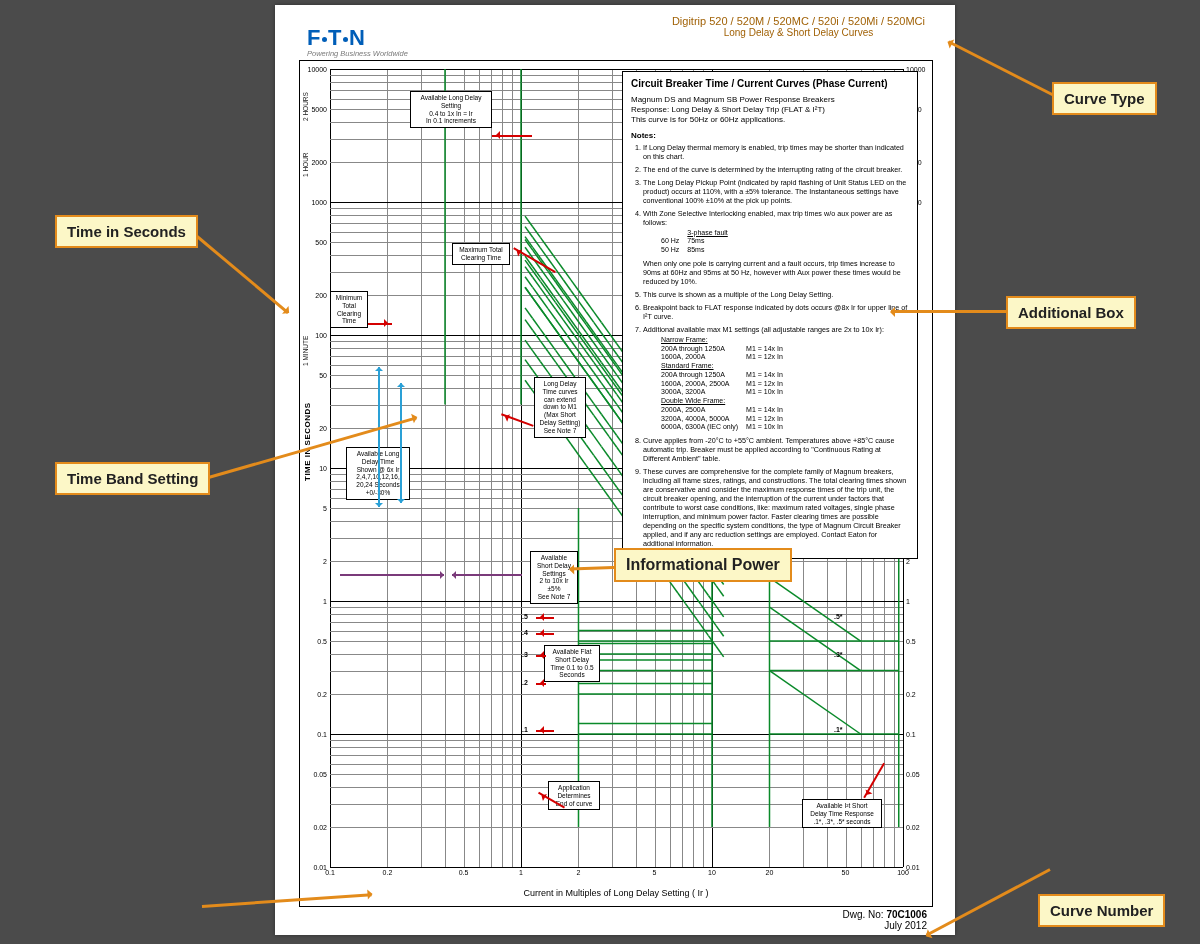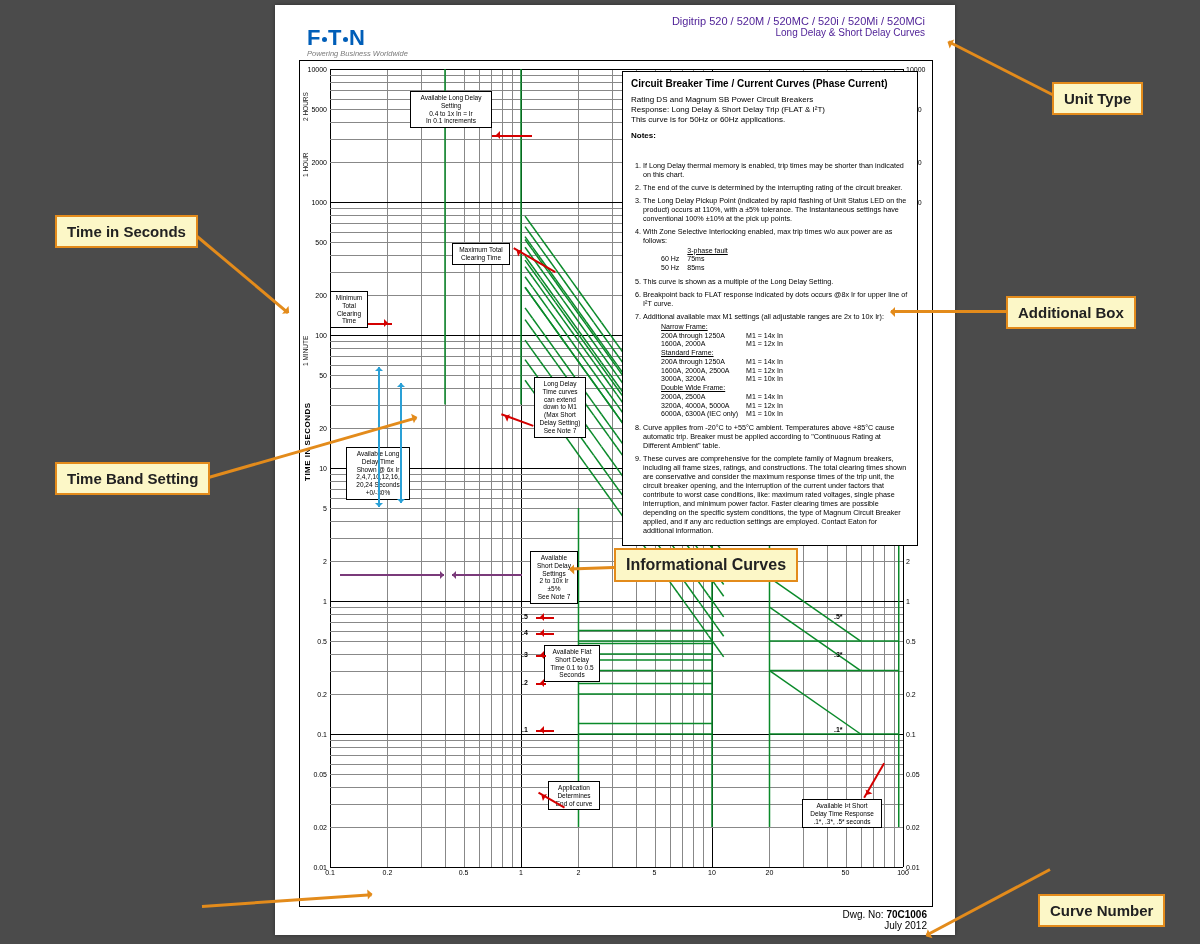--- a/index.html
+++ b/index.html
@@ -2,39 +2,39 @@
 <html><head>
 <meta charset="utf-8">
 <style>
 body{margin:0;background:#4b4b4b;font-family:Arial,Helvetica,sans-serif;display:flex;justify-content:center;overflow:hidden}
 .stage{position:relative;width:1200px;height:944px}
 .page{position:absolute;left:275px;top:5px;width:680px;height:930px;background:#fff;box-shadow:0 0 4px rgba(0,0,0,.4)}
 .logo{position:absolute;left:32px;top:20px}
 .logo .brand{color:#005eb8;font-weight:bold;font-size:22px;letter-spacing:.5px}
 .logo .brand .bullet{display:inline-block;width:5px;height:5px;background:#005eb8;border-radius:50%;vertical-align:middle;margin:0 1px}
 .logo .tag{color:#7a7a7a;font-size:7.5px;font-style:italic;margin-top:-2px}
-.header-right{position:absolute;right:30px;top:10px;text-align:right;color:#4c1d95}
+.header-right{position:absolute;right:30px;top:10px;text-align:center;color:#a16207}
 .header-right .line1{font-size:11px}
 .header-right .line2{font-size:10px}
 .chart-box{position:absolute;left:24px;top:55px;width:632px;height:845px;border:1px solid #000}
 .chart-area{position:absolute;left:30px;top:8px;width:573px;height:798px}
 .gridline-v,.gridline-h{position:absolute;background:#888}
 .gridline-v{top:0;bottom:0;width:1px}
 .gridline-h{left:0;right:0;height:1px}
 .gridline-v.decade,.gridline-h.decade{background:#000}
 .ytick{position:absolute;right:576px;font-size:7px;color:#000;transform:translateY(-50%)}
 .ytick.r{right:auto;left:576px}
 .xtick{position:absolute;top:800px;font-size:7px;color:#000;transform:translateX(-50%)}
 .axis-y{position:absolute;left:3px;top:420px;transform:rotate(-90deg);transform-origin:left top;font-size:8px;font-weight:bold;letter-spacing:.5px}
 .axis-x{position:absolute;left:0;right:0;text-align:center;top:827px;font-size:9px}
 .yunit{position:absolute;left:2px;font-size:6.5px;transform:rotate(-90deg);transform-origin:left top;color:#222}
 .info{position:absolute;right:14px;top:10px;width:296px;border:1px solid #000;background:#fff;font-size:7.2px;line-height:1.25;padding:6px 8px;box-sizing:border-box}
 .info .title{font-size:10px;font-weight:bold;margin-bottom:4px}
 .info .sub{font-size:8px;margin-bottom:6px}
-.info .nhead{font-weight:bold;font-size:8px;margin:4px 0 20px}
+.info .nhead{font-weight:bold;font-size:8px;margin:4px 0 2px}
 .info ol{margin:0;padding-left:12px}
 .info li{margin-bottom:4px}
 .info table{font-size:7px;margin:2px 0 4px 18px;border-collapse:collapse}
 .info table td{padding:0 8px 0 0}
 .info .u{text-decoration:underline}
 .onchart-box{position:absolute;background:#fff;border:1px solid #000;font-size:6.5px;text-align:center;line-height:1.2;padding:2px;box-sizing:border-box}
 .arrow-red{position:absolute}
 .arrow-red::before{content:"";position:absolute;background:#d40000}
 .arrow-red.h::before{height:1.5px;left:0;right:0;top:50%}
 .arrow-red.h::after{content:"";position:absolute;right:0;top:50%;transform:translateY(-50%);border:4px solid transparent;border-left-color:#d40000}
@@ -632,28 +632,29 @@
             <line x1="568.7452086101699" y1="439.0369894233095" x2="568.7452086101699" y2="757.9630105766905" stroke="#0a8a2a" stroke-width="1.5"></line>
             <line x1="439.49672917182045" y1="665" x2="568.7452086101699" y2="665" stroke="#0a8a2a" stroke-width="1.5"></line>
             <line x1="439.49672917182045" y1="601.5428731222848" x2="530.626888823276" y2="665" stroke="#0a8a2a" stroke-width="1.5"></line>
             <line x1="439.49672917182045" y1="601.5428731222848" x2="568.7452086101699" y2="601.5428731222848" stroke="#0a8a2a" stroke-width="1.5"></line>
             <line x1="439.49672917182045" y1="538.0857462445698" x2="530.626888823276" y2="601.5428731222848" stroke="#0a8a2a" stroke-width="1.5"></line>
             <line x1="439.49672917182045" y1="572.0369894233095" x2="568.7452086101699" y2="572.0369894233095" stroke="#0a8a2a" stroke-width="1.5"></line>
             <line x1="439.49672917182045" y1="508.5798625455944" x2="530.626888823276" y2="572.0369894233095" stroke="#0a8a2a" stroke-width="1.5"></line>
           </svg>
         </div>
       <div class="axis-y">TIME IN SECONDS</div>
+      <div class="axis-x">Current in Multiples of Long Delay Setting ( Ir )</div>
       <div class="yunit" style="top:60px">2 HOURS</div>
       <div class="yunit" style="top:116px">1 HOUR</div>
       <div class="yunit" style="top:305px">1 MINUTE</div>
 
       <div class="info">
         <div class="title">Circuit Breaker Time / Current Curves (Phase Current)</div>
         <div class="sub">
-          <span>Rating DS and Magnum SB Power Circuit Breakers</span><br>
+          <span>Magnum DS and Magnum SB Power Response Breakers</span><br>
           <span>Response: Long Delay &amp; Short Delay Trip (FLAT &amp; I²T)</span><br>
           <span>This curve is for 50Hz or 60Hz applications.</span>
         </div>
         <div class="nhead">Notes:</div>
         <ol>
           <li>If Long Delay thermal memory is enabled, trip times may be shorter than indicated on this chart.</li>
           <li>The end of the curve is determined by the interrupting rating of the circuit breaker.</li>
           <li>The Long Delay Pickup Point (indicated by rapid flashing of Unit Status LED on the product) occurs at 110%, with a ±5% tolerance.  The Instantaneous settings have conventional 100% ±10% at  the pick up points.</li>
           <li>
             <span>With Zone Selective Interlocking enabled, max trip times w/o aux power are as follows:</span>
@@ -666,20 +667,21 @@
               <tr>
                     <td>60 Hz</td>
                     <td>75ms</td>
                   </tr>
               <tr>
                     <td>50 Hz</td>
                     <td>85ms</td>
                   </tr>
             </tbody>
               </table>
+            <span>When only one pole is carrying current and a fault occurs, trip times increase to 90ms at 60Hz and 95ms at 50 Hz, however with Aux power these times would be reduced by 10%.</span>
           </li>
           <li>This curve is shown as a multiple of the Long Delay Setting.</li>
           <li>Breakpoint back to FLAT response indicated by dots occurs @8x Ir for upper line of I²T curve.</li>
           <li>
             <span>Additional available max M1 settings (all adjustable ranges are 2x to 10x Ir):</span>
             <table>
               <tbody>
                   <tr>
                     <td colspan="2" class="u">Narrow Frame:</td>
                   </tr>
@@ -766,31 +768,31 @@
     </div>
 
     <div class="dwg">
       <span>Dwg. No:</span>
       <span class="no">70C1006</span><br>
       <span>July 2012</span>
     </div>
   </div>
 
   <div class="leader" style="left:1060px;top:97px;width:125px;transform:rotate(207deg)"></div>
-  <div class="callout" style="left:1052px;top:82px">Unit Type</div>
+  <div class="callout" style="left:1052px;top:82px">Curve Type</div>
 
   <div class="leader" style="left:190px;top:229px;width:128px;transform:rotate(40deg)"></div>
   <div class="callout" style="left:55px;top:215px">Time in Seconds</div>
 
   <div class="leader" style="left:1006px;top:310px;width:115px;transform:rotate(180deg)"></div>
   <div class="callout" style="left:1006px;top:296px">Additional Box</div>
 
   <div class="leader" style="left:205px;top:477px;width:220px;transform:rotate(-16deg)"></div>
   <div class="callout" style="left:55px;top:462px">Time Band Setting</div>
 
   <div class="leader" style="left:700px;top:563px;width:130px;transform:rotate(178deg)"></div>
-  <div class="callout" style="left:614px;top:548px;font-size:16px">Informational Curves</div>
+  <div class="callout" style="left:614px;top:548px;font-size:16px">Informational Power</div>
 
   <div class="leader" style="left:202px;top:905px;width:170px;transform:rotate(-4deg)"></div>
 
   <div class="leader" style="left:1050px;top:868px;width:140px;transform:rotate(152deg)"></div>
   <div class="callout" style="left:1038px;top:894px">Curve Number</div>
 </div>
 
 </body></html>

